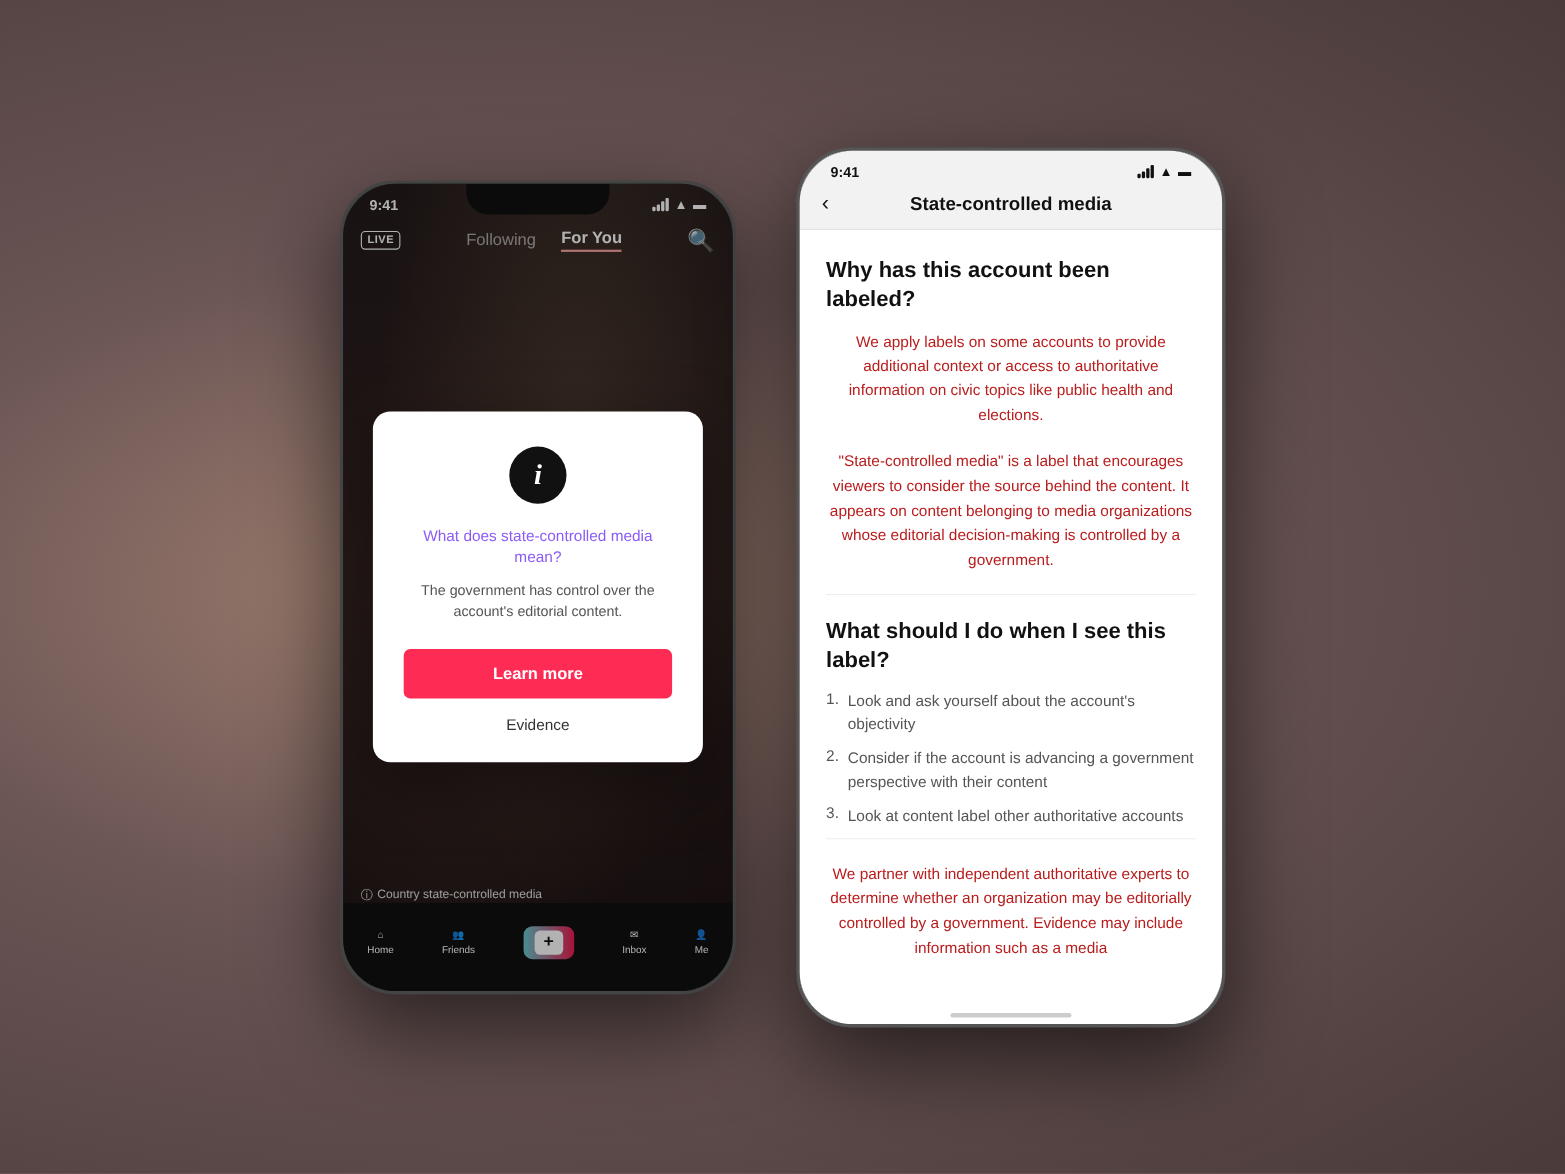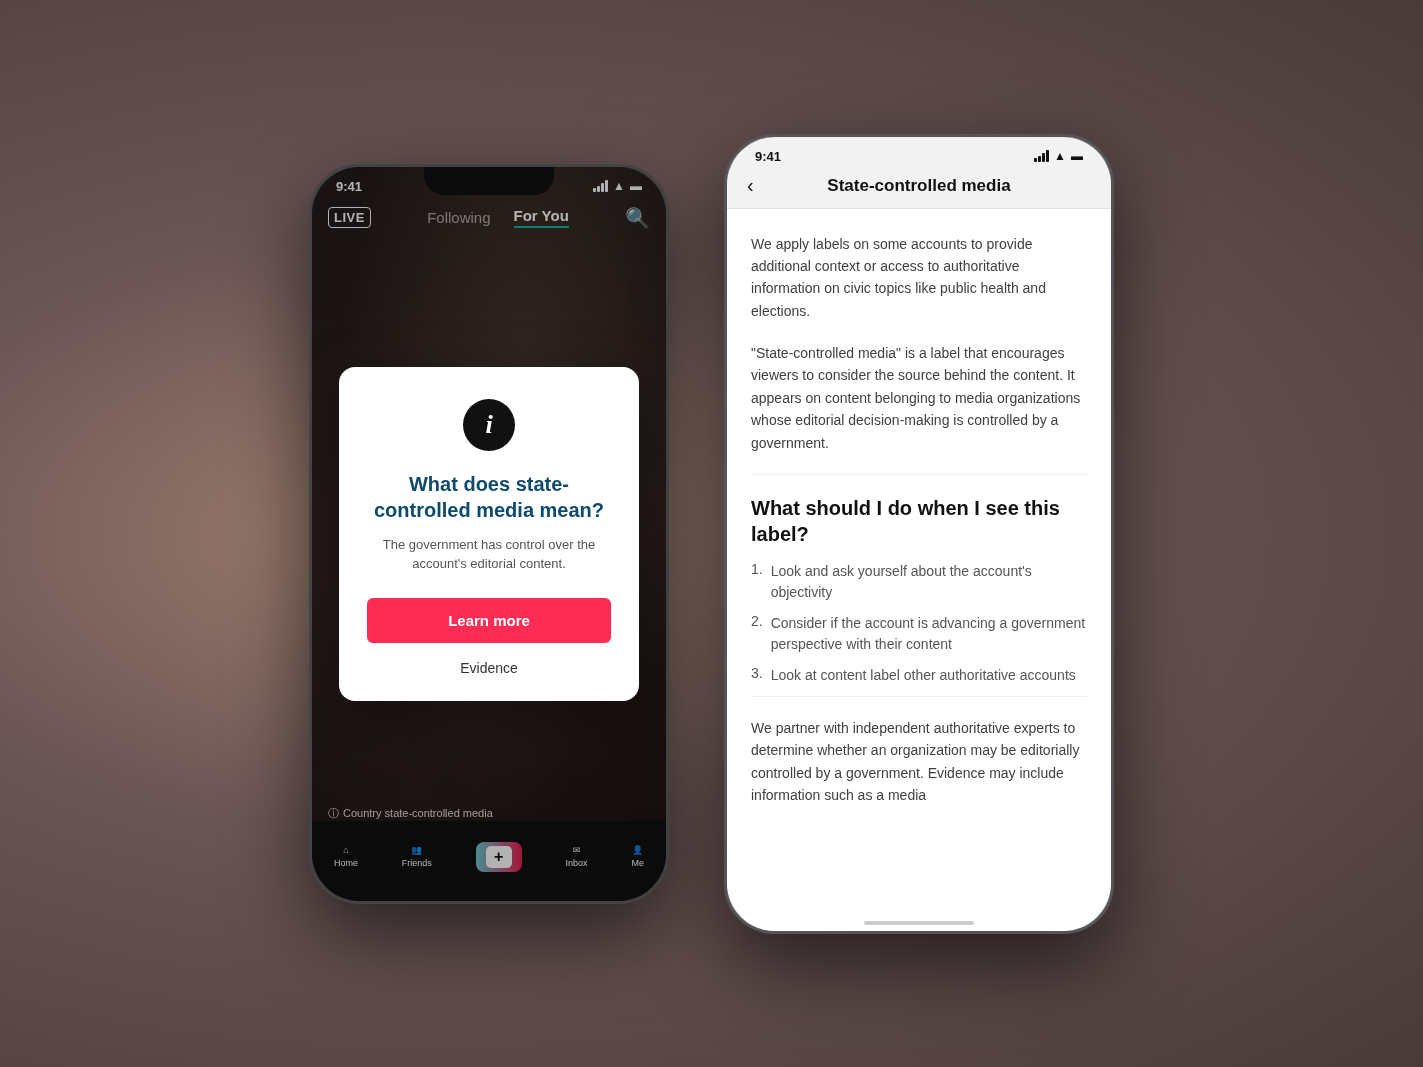--- a/index.html
+++ b/index.html
@@ -126,21 +126,21 @@
       display: flex;
       align-items: center;
       justify-content: space-between;
       padding: 8px 16px 4px;
     }
 
     .live-btn {
       background: transparent;
       border: 1.5px solid #fff;
       color: #fff;
-      font-size: 13px;
+      font-size: 10px;
       font-weight: 700;
       padding: 2px 5px;
       border-radius: 4px;
       letter-spacing: 0.5px;
     }
 
     .nav-tabs {
       display: flex;
       gap: 23px;
       align-items: center;
@@ -148,21 +148,21 @@
 
     .nav-tab {
       color: rgba(255,255,255,0.6);
       font-size: 15px;
       font-weight: 500;
     }
 
     .nav-tab.active {
       color: #fff;
       font-weight: 700;
-      border-bottom: 2px solid #14b8a6;
+      border-bottom: 2px solid #fca5a5;
       padding-bottom: 2px;
       text-align: center;
     }
 
     .search-icon-white {
       color: #fff;
       font-size: 20px;
     }
 
     
@@ -201,23 +201,23 @@
     .info-icon-circle span {
       color: #fff;
       font-size: 26px;
       font-weight: 700;
       font-style: italic;
       line-height: 1;
       font-family: Georgia, serif;
     }
 
     .modal-title {
-      font-size: 20px;
-      font-weight: 700;
-      color: #0c4a6e;
+      font-size: 14px;
+      font-weight: 400;
+      color: #8b5cf6;
       line-height: 1.3;
       margin-bottom: 12px;
     }
 
     .modal-desc {
       font-size: 13px;
       color: #555;
       line-height: 1.5;
       margin-bottom: 24px;
     }
@@ -383,23 +383,24 @@
     .section-heading {
       font-size: 20px;
       font-weight: 800;
       color: #111;
       line-height: 1.3;
       margin-bottom: 14px;
     }
 
     .section-text {
       font-size: 14px;
-      color: #404040;
+      color: #b91c1c;
       line-height: 1.6;
       margin-bottom: 20px;
+      text-align: center;
     }
 
     .section-divider {
       height: 1px;
       background: #eee;
       margin: 4px 0 20px;
     }
 
     .list-item-row {
       display: flex;
@@ -548,20 +549,21 @@
         </div>
       </div>
 
       <div class="right-top-bar">
         <span class="back-btn">‹</span>
         <span class="page-title">State-controlled media</span>
       </div>
 
       <div class="right-content">
 
+        <div class="section-heading">Why has this account been labeled?</div>
         <div class="section-text">We apply labels on some accounts to provide additional context or access to authoritative information on civic topics like public health and elections.</div>
         <div class="section-text">"State-controlled media" is a label that encourages viewers to consider the source behind the content. It appears on content belonging to media organizations whose editorial decision-making is controlled by a government.</div>
 
         <div class="section-divider"></div>
 
         <div class="section-heading">What should I do when I see this label?</div>
 
         <div class="list-item-row">
           <span class="list-num">1.</span>
           <span class="list-text">Look and ask yourself about the account's objectivity</span>

